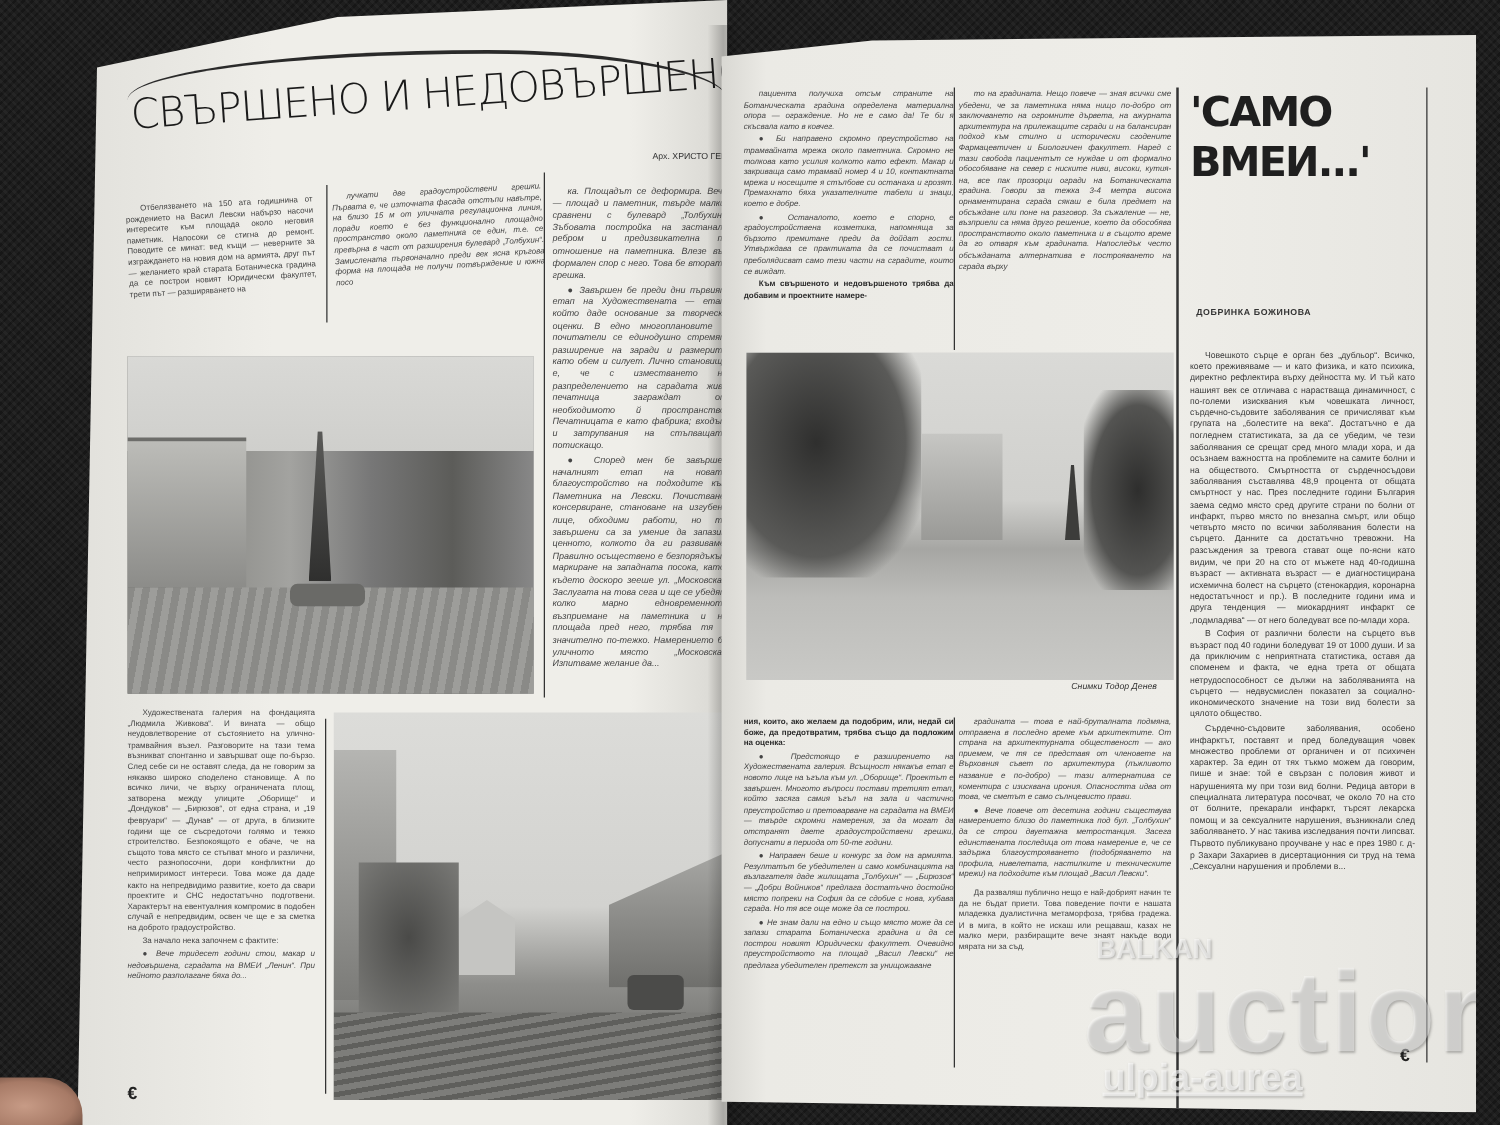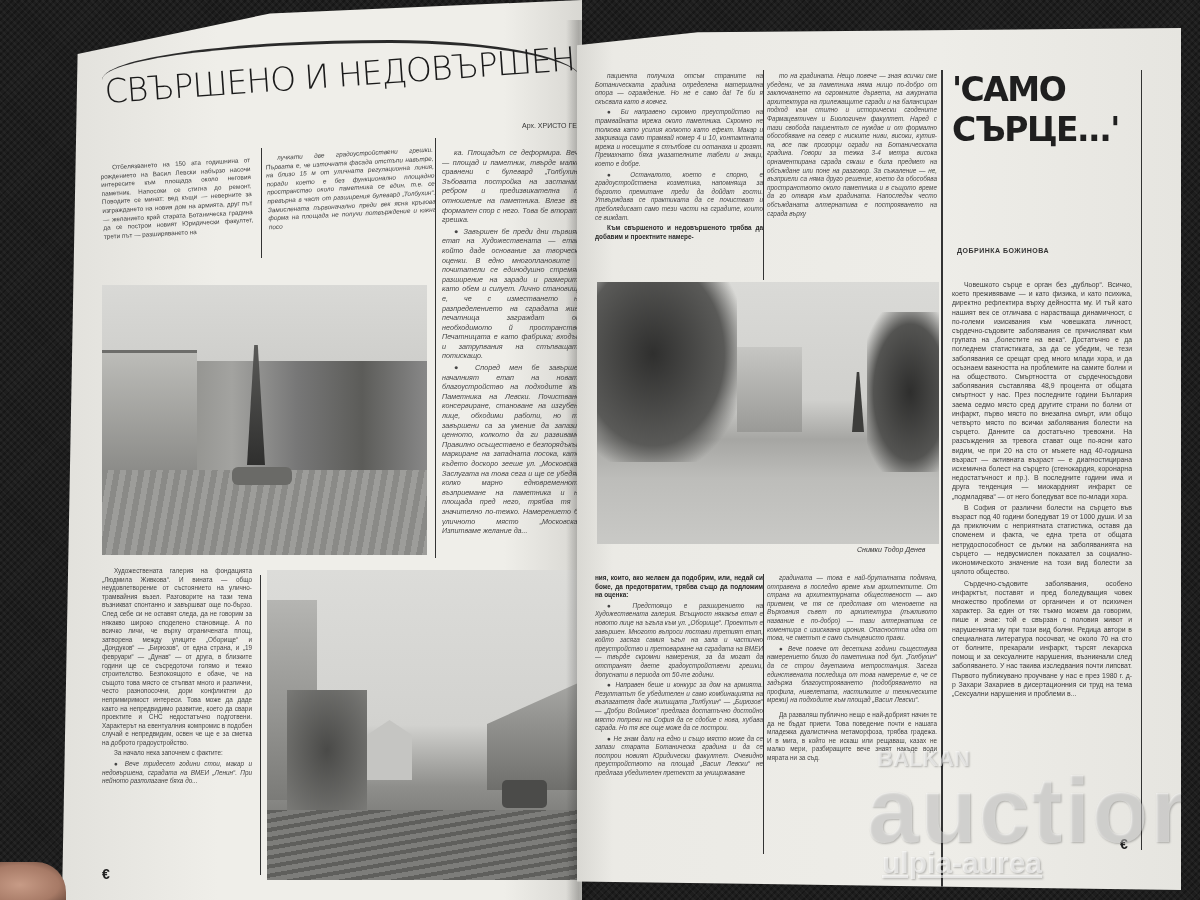--- a/index.html
+++ b/index.html
@@ -135,21 +135,21 @@
   </div>
   <div class="rule" style="left:186px; top:42px; width:1px; height:210px;"></div>
 
   <div class="col italic" style="left:190px; top:44px; width:170px; height:200px; overflow:hidden;">
     <p>то на градината. Нещо повече — зная всички сме убедени, че за паметника няма нищо по-добро от заключването на огромните дървета, на ажурната архитектура на прилежащите сгради и на балансиран подход към стилно и исторически сгодените Фармацевтичен и Биологичен факултет. Наред с тази свобода пациентът се нуждае и от формално обособяване на север с ниските ниви, високи, кутия-на, все пак прозорци огради на Ботаническата градина. Говори за тежка 3-4 метра висока орнаментирана сграда сякаш е била предмет на обсъждане или поне на разговор. За съжаление — не, възприели са няма друго решение, което да обособява пространството около паметника и в същото време да го отваря към градината. Напоследък често обсъжданата алтернатива е построяването на сграда върху</p>
   </div>
   <div class="rule" style="left:364px; top:42px; width:2px; height:820px;"></div>
 
   <div class="right-title">
     <div>'САМО</div>
-    <div>СЪРЦЕ...'</div>
+    <div>ВМЕИ...'</div>
   </div>
   <div class="author-right">ДОБРИНКА БОЖИНОВА</div>
 
   <div class="col" style="left:375px; top:252px; width:180px; height:600px; overflow:hidden; font-size:6.9px; line-height:9.2px; color:#3a3a3a;">
     <p>Човешкото сърце е орган без „дубльор“. Всичко, което преживяваме — и като физика, и като психика, директно рефлектира върху дейността му. И тъй като нашият век се отличава с нарастваща динамичност, с по-големи изисквания към човешката личност, сърдечно-съдовите заболявания се причисляват към групата на „болестите на века“. Достатъчно е да погледнем статистиката, за да се убедим, че тези заболявания се срещат сред много млади хора, и да осъзнаем важността на проблемите на самите болни и на обществото. Смъртността от сърдечносъдови заболявания съставлява 48,9 процента от общата смъртност у нас. През последните години България заема седмо място сред другите страни по болни от инфаркт, първо място по внезапна смърт, или общо четвърто място по всички заболявания болести на сърцето. Данните са достатъчно тревожни. На разсъждения за тревога стават още по-ясни като видим, че при 20 на сто от мъжете над 40-годишна възраст — активната възраст — е диагностицирана исхемична болест на сърцето (стенокардия, коронарна недостатъчност и пр.). В последните години има и друга тенденция — миокардният инфаркт се „подмладява“ — от него боледуват все по-млади хора.</p>
     <p>В София от различни болести на сърцето във възраст под 40 години боледуват 19 от 1000 души. И за да приключим с неприятната статистика, оставя да споменем и факта, че една трета от общата нетрудоспособност се дължи на заболяванията на сърцето — недвусмислен показател за социално-икономическото значение на този вид болести за цялото общество.</p>
     <p>Сърдечно-съдовите заболявания, особено инфарктът, поставят и пред боледуващия човек множество проблеми от органичен и от психичен характер. За един от тях тъкмо можем да говорим, пише и знае: той е свързан с половия живот и нарушенията му при този вид болни. Редица автори в специалната литература посочват, че около 70 на сто от болните, прекарали инфаркт, търсят лекарска помощ и за сексуалните нарушения, възникнали след заболяването. У нас такива изследвания почти липсват. Първото публикувано проучване у нас е през 1980 г. д-р Захари Захариев в дисертационния си труд на тема „Сексуални нарушения и проблеми в...</p>
   </div>
   <div class="rule" style="left:564px; top:42px; width:1px; height:780px;"></div>
 

